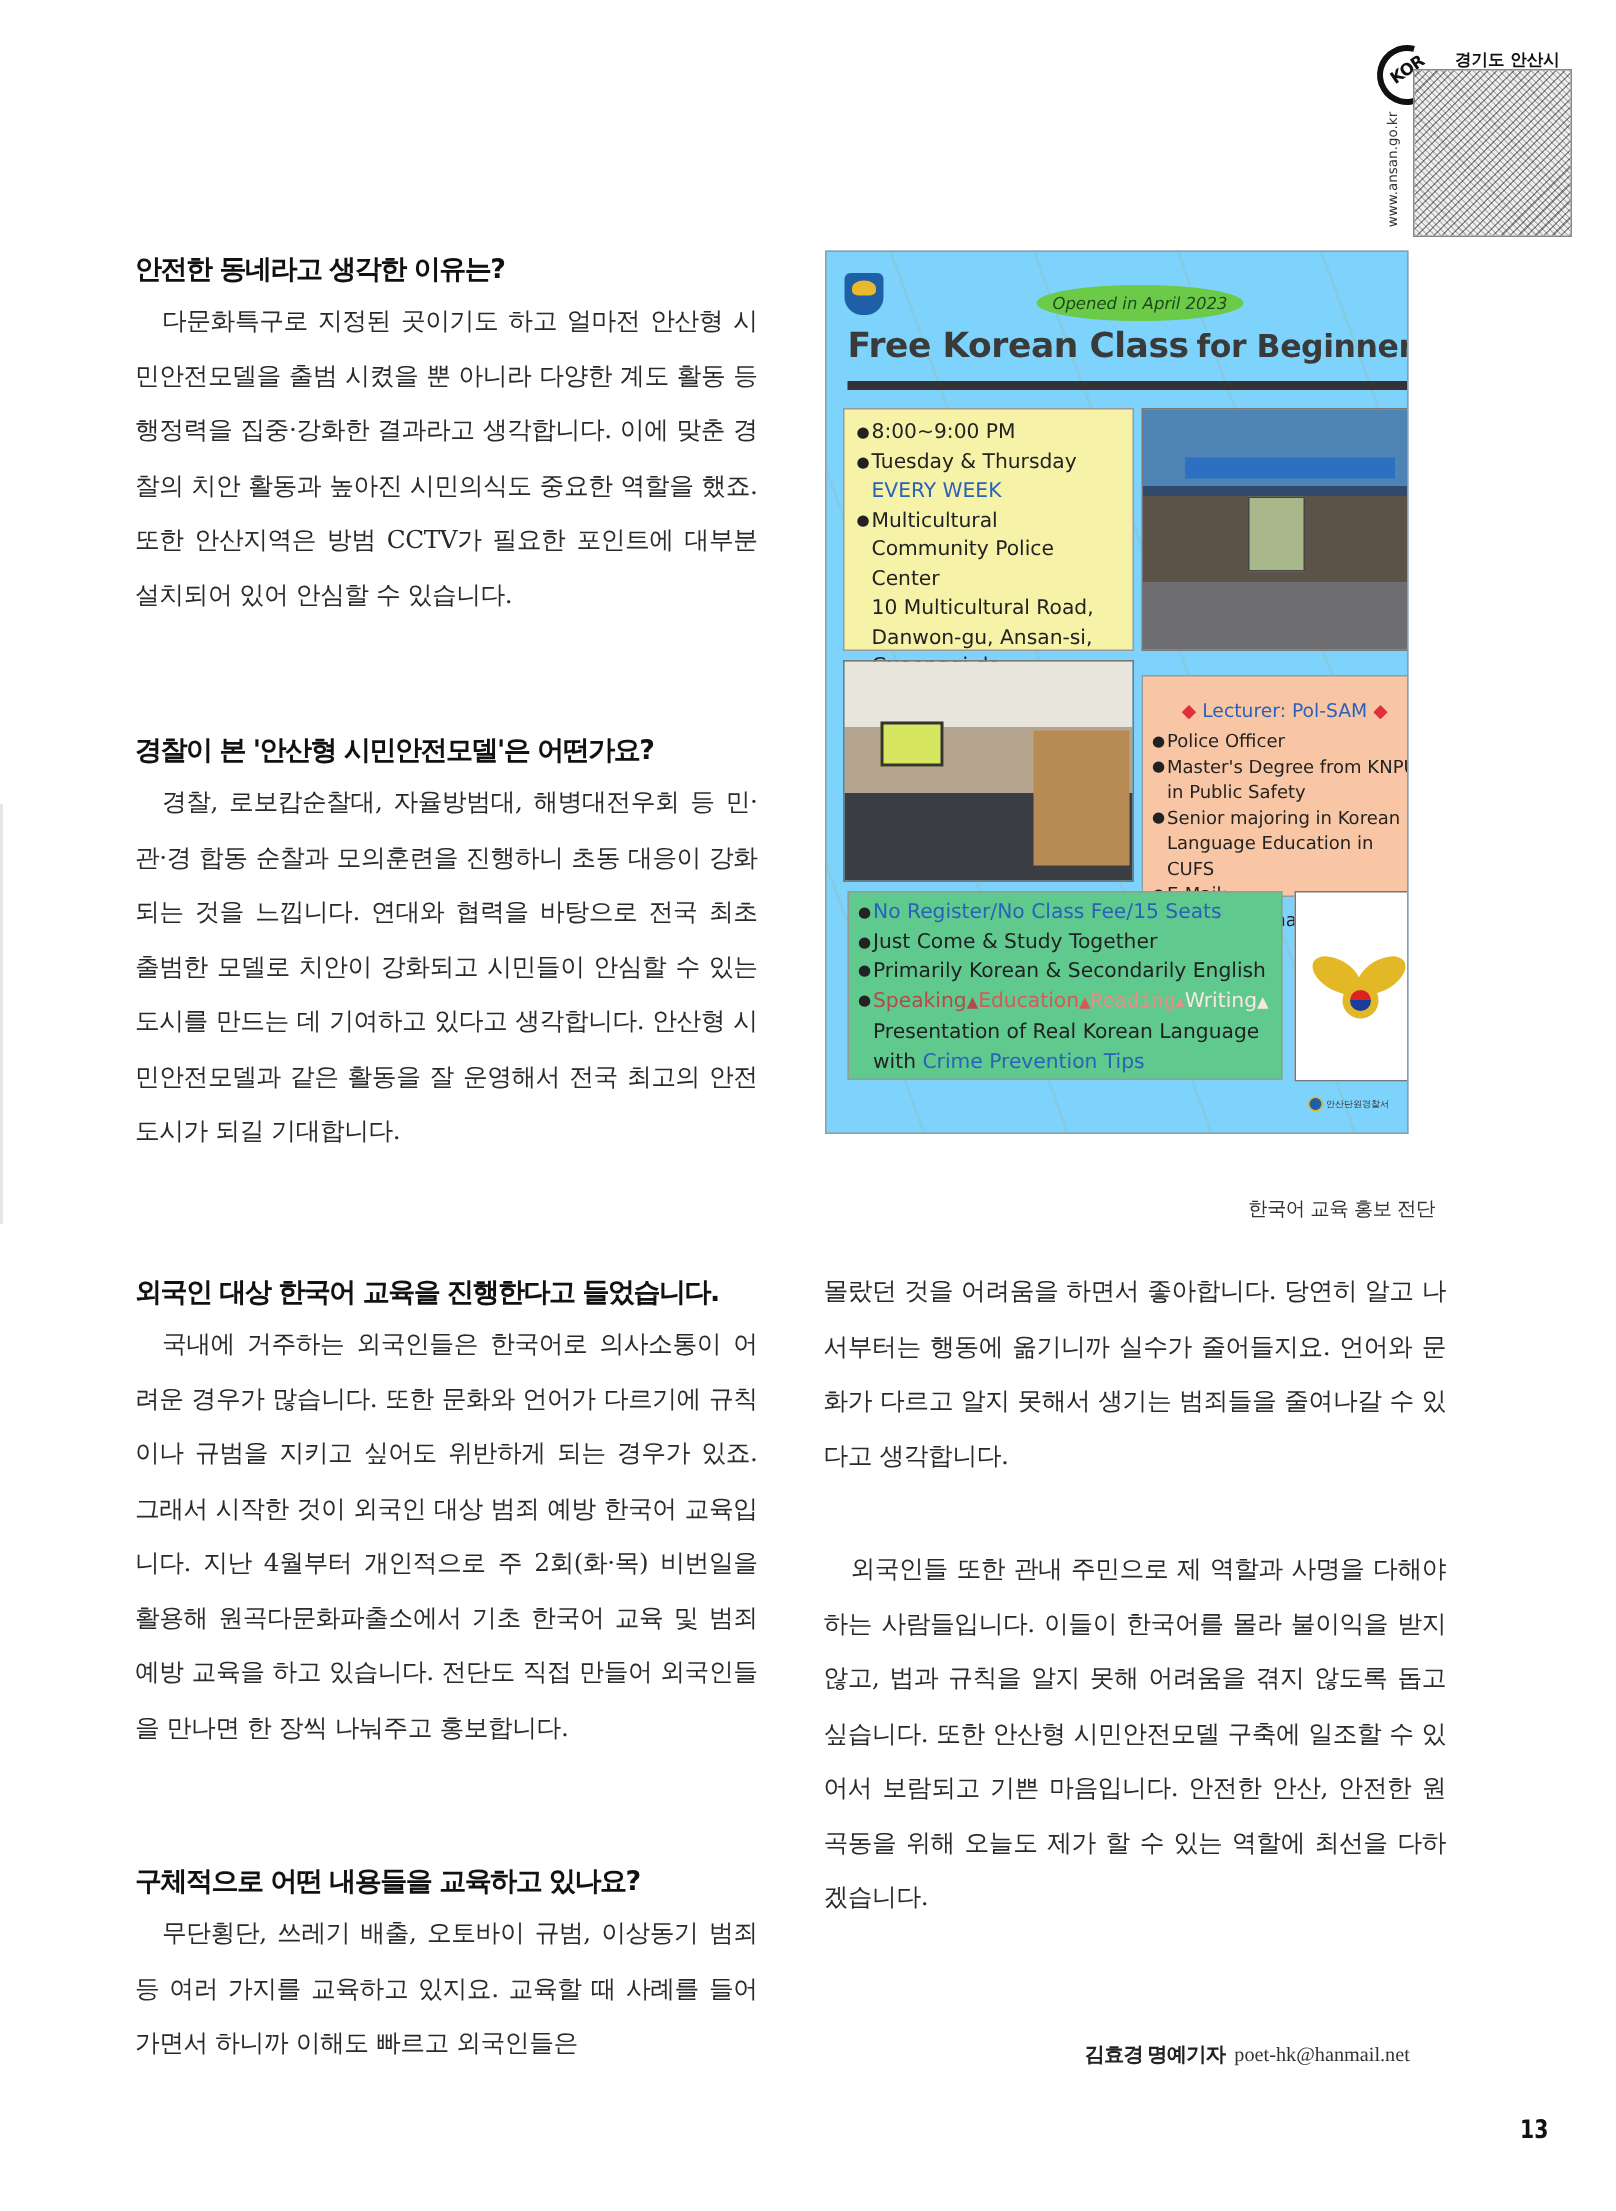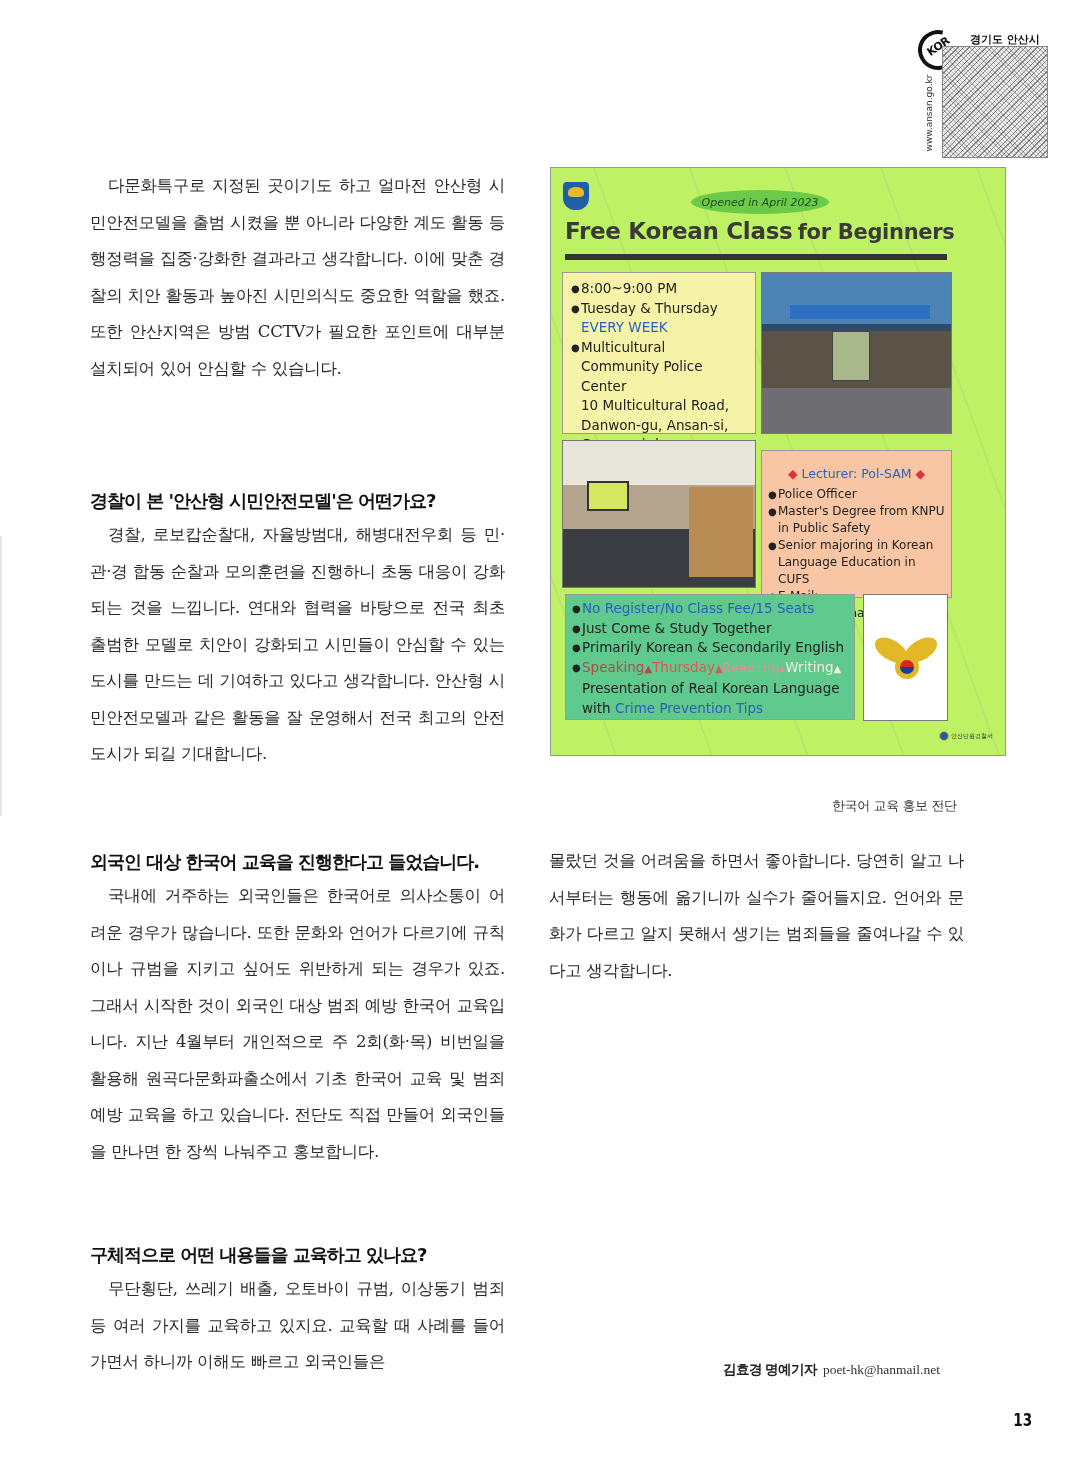--- a/index.html
+++ b/index.html
@@ -20,21 +20,21 @@
 
   
   .col { position:absolute; width:415px; }
   .col-left { left:90px; }
   .col-right { left:549px; }
   .q { font-family:"DejaVu Sans", sans-serif; font-weight:bold; font-size:18px; color:#111; letter-spacing:-1px; margin:0; line-height:28px; white-space:nowrap; }
   .p { font-size:16.5px; line-height:36.5px; margin:0; text-align:justify; color:#2a2a2a; letter-spacing:-0.3px; }
   .p .indent { display:inline-block; width:18px; }
 
   
-  .poster { position:absolute; left:550px; top:167px; width:456px; height:589px; border:1px solid #999; box-sizing:border-box; background:#bef264; overflow:hidden; }
+  .poster { position:absolute; left:550px; top:167px; width:389px; height:589px; border:1px solid #999; box-sizing:border-box; background:#7dd3fc; overflow:hidden; }
   .poster::before { content:""; position:absolute; inset:0; background:repeating-linear-gradient(70deg, transparent 0 60px, rgba(160,170,120,0.18) 60px 62px, transparent 62px 90px); }
   .police-logo { position:absolute; left:12px; top:14px; width:26px; height:28px; background:#1f5fa8; border-radius:4px 4px 12px 12px; }
   .police-logo::after { content:""; position:absolute; left:5px; top:5px; width:16px; height:10px; background:#e8b92d; border-radius:50% 50% 30% 30%; }
   .opened-pill { position:absolute; left:140px; top:22px; width:138px; height:24px; background:#6bcb48; border-radius:50%; display:flex; align-items:center; justify-content:center; font-family:"DejaVu Sans", sans-serif; font-style:italic; font-size:11px; color:#1d4a1a; }
   .poster-title { position:absolute; left:14px; top:50px; white-space:nowrap; font-family:"DejaVu Sans", sans-serif; font-weight:bold; color:#3a3a3a; letter-spacing:-0.3px; }
   .poster-title .big { font-size:23px;margin-top:40px; }
   .poster-title .small { font-size:21px; }
   .title-bar { position:absolute; left:14px; top:86px; width:382px; height:6px; background:#333; }
 
   .box { position:absolute; box-sizing:border-box; border:1px solid #999; font-family:"DejaVu Sans", sans-serif; color:#222; }
@@ -81,20 +81,21 @@
 
 <div class="badge">
   <div class="kor-ring"></div>
   <div class="kor-text">KOR</div>
   <div class="badge-title">경기도 안산시</div>
   <div class="badge-url">www.ansan.go.kr</div>
   <div class="qr"></div>
 </div>
 
 <div class="col col-left" style="top:166px;">
+  <h3 class="q">안전한 동네라고 생각한 이유는?</h3>
   <p class="p" style="margin-top:2px;"><span class="indent"></span><span>다문화특구로 지정된 곳이기도 하고 얼마전 안산형 시민안전모델을 출범 시켰을 뿐 아니라 다양한 계도 활동 등 행정력을 집중·강화한 결과라고 생각합니다. 이에 맞춘 경찰의 치안 활동과 높아진 시민의식도 중요한 역할을 했죠. 또한 안산지역은 방범 CCTV가 필요한 포인트에 대부분 설치되어 있어 안심할 수 있습니다.</span></p>
 </div>
 
 <div class="col col-left" style="top:487px;">
   <h3 class="q">경찰이 본 '안산형 시민안전모델'은 어떤가요?</h3>
   <p class="p" style="margin-top:2px;"><span class="indent"></span><span>경찰, 로보캅순찰대, 자율방범대, 해병대전우회 등 민·관·경 합동 순찰과 모의훈련을 진행하니 초동 대응이 강화되는 것을 느낍니다. 연대와 협력을 바탕으로 전국 최초 출범한 모델로 치안이 강화되고 시민들이 안심할 수 있는 도시를 만드는 데 기여하고 있다고 생각합니다. 안산형 시민안전모델과 같은 활동을 잘 운영해서 전국 최고의 안전 도시가 되길 기대합니다.</span></p>
 </div>
 
 <div class="col col-left" style="top:848px;">
   <h3 class="q">외국인 대상 한국어 교육을 진행한다고 들었습니다.</h3>
@@ -168,21 +169,21 @@
         <span class="b">●</span>
         <span>Just Come &amp; Study Together</span>
       </div>
     <div class="bul">
         <span class="b">●</span>
         <span>Primarily Korean &amp; Secondarily English</span>
       </div>
     <div class="bul">
         <span class="b">●</span>
         <span>
-      <span class="speak">Speaking</span><span class="speak tri">▲</span><span class="listen">Thursday</span><span class="listen tri">▲</span><span class="read">Reading</span><span class="read tri">▲</span><span class="write">Writing</span><span class="write tri">▲</span>
+      <span class="speak">Speaking</span><span class="speak tri">▲</span><span class="listen">Education</span><span class="listen tri">▲</span><span class="read">Reading</span><span class="read tri">▲</span><span class="write">Writing</span><span class="write tri">▲</span>
     </span>
       </div>
     <div style="padding-left:10px;">Presentation of Real Korean Language</div>
     <div style="padding-left:10px;"><span>with</span> <span class="blue">Crime Prevention Tips</span></div>
   </div>
 
   <div class="photo photo-emblem">
     <div class="emblem">
       <div class="wing wl"></div>
         <div class="wing wr"></div>
@@ -197,19 +198,20 @@
   </div>
 </div>
 
 <div class="caption">한국어 교육 홍보 전단</div>
 
 <div class="col col-right" style="top:843px;">
   <p class="p">몰랐던 것을 어려움을 하면서 좋아합니다. 당연히 알고 나서부터는 행동에 옮기니까 실수가 줄어들지요. 언어와 문화가 다르고 알지 못해서 생기는 범죄들을 줄여나갈 수 있다고 생각합니다.</p>
 </div>
 
 <div class="col col-right" style="top:1026px;">
+  <p class="p" style="margin-top:2px;"><span class="indent"></span><span>외국인들 또한 관내 주민으로 제 역할과 사명을 다해야 하는 사람들입니다. 이들이 한국어를 몰라 불이익을 받지 않고, 법과 규칙을 알지 못해 어려움을 겪지 않도록 돕고 싶습니다. 또한 안산형 시민안전모델 구축에 일조할 수 있어서 보람되고 기쁜 마음입니다. 안전한 안산, 안전한 원곡동을 위해 오늘도 제가 할 수 있는 역할에 최선을 다하겠습니다.</span></p>
 </div>
 
 <div class="byline">
   <span class="name">김효경 명예기자</span><span class="email">poet-hk@hanmail.net</span>
 </div>
 
 <div class="page-num">13</div>
 
 </body></html>

